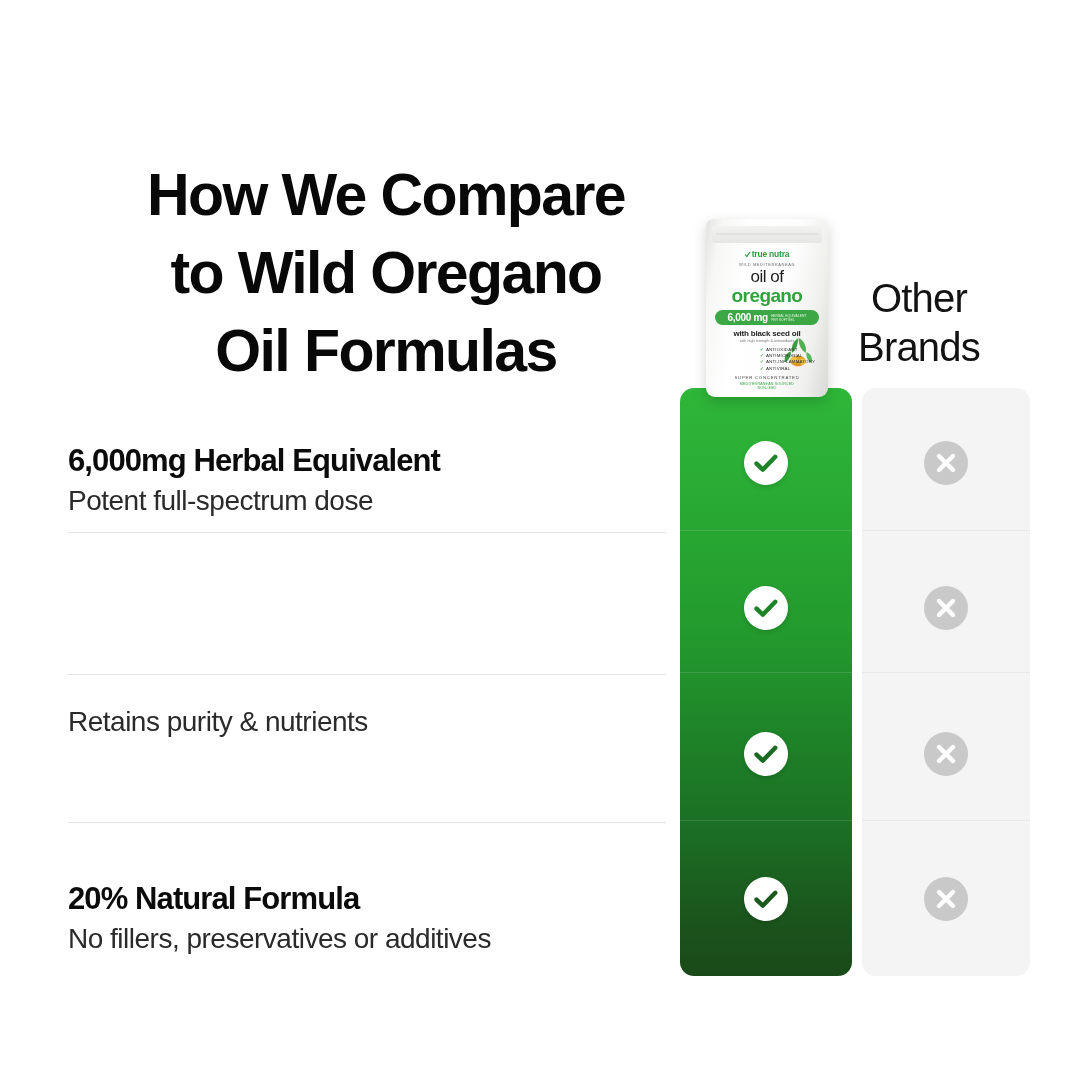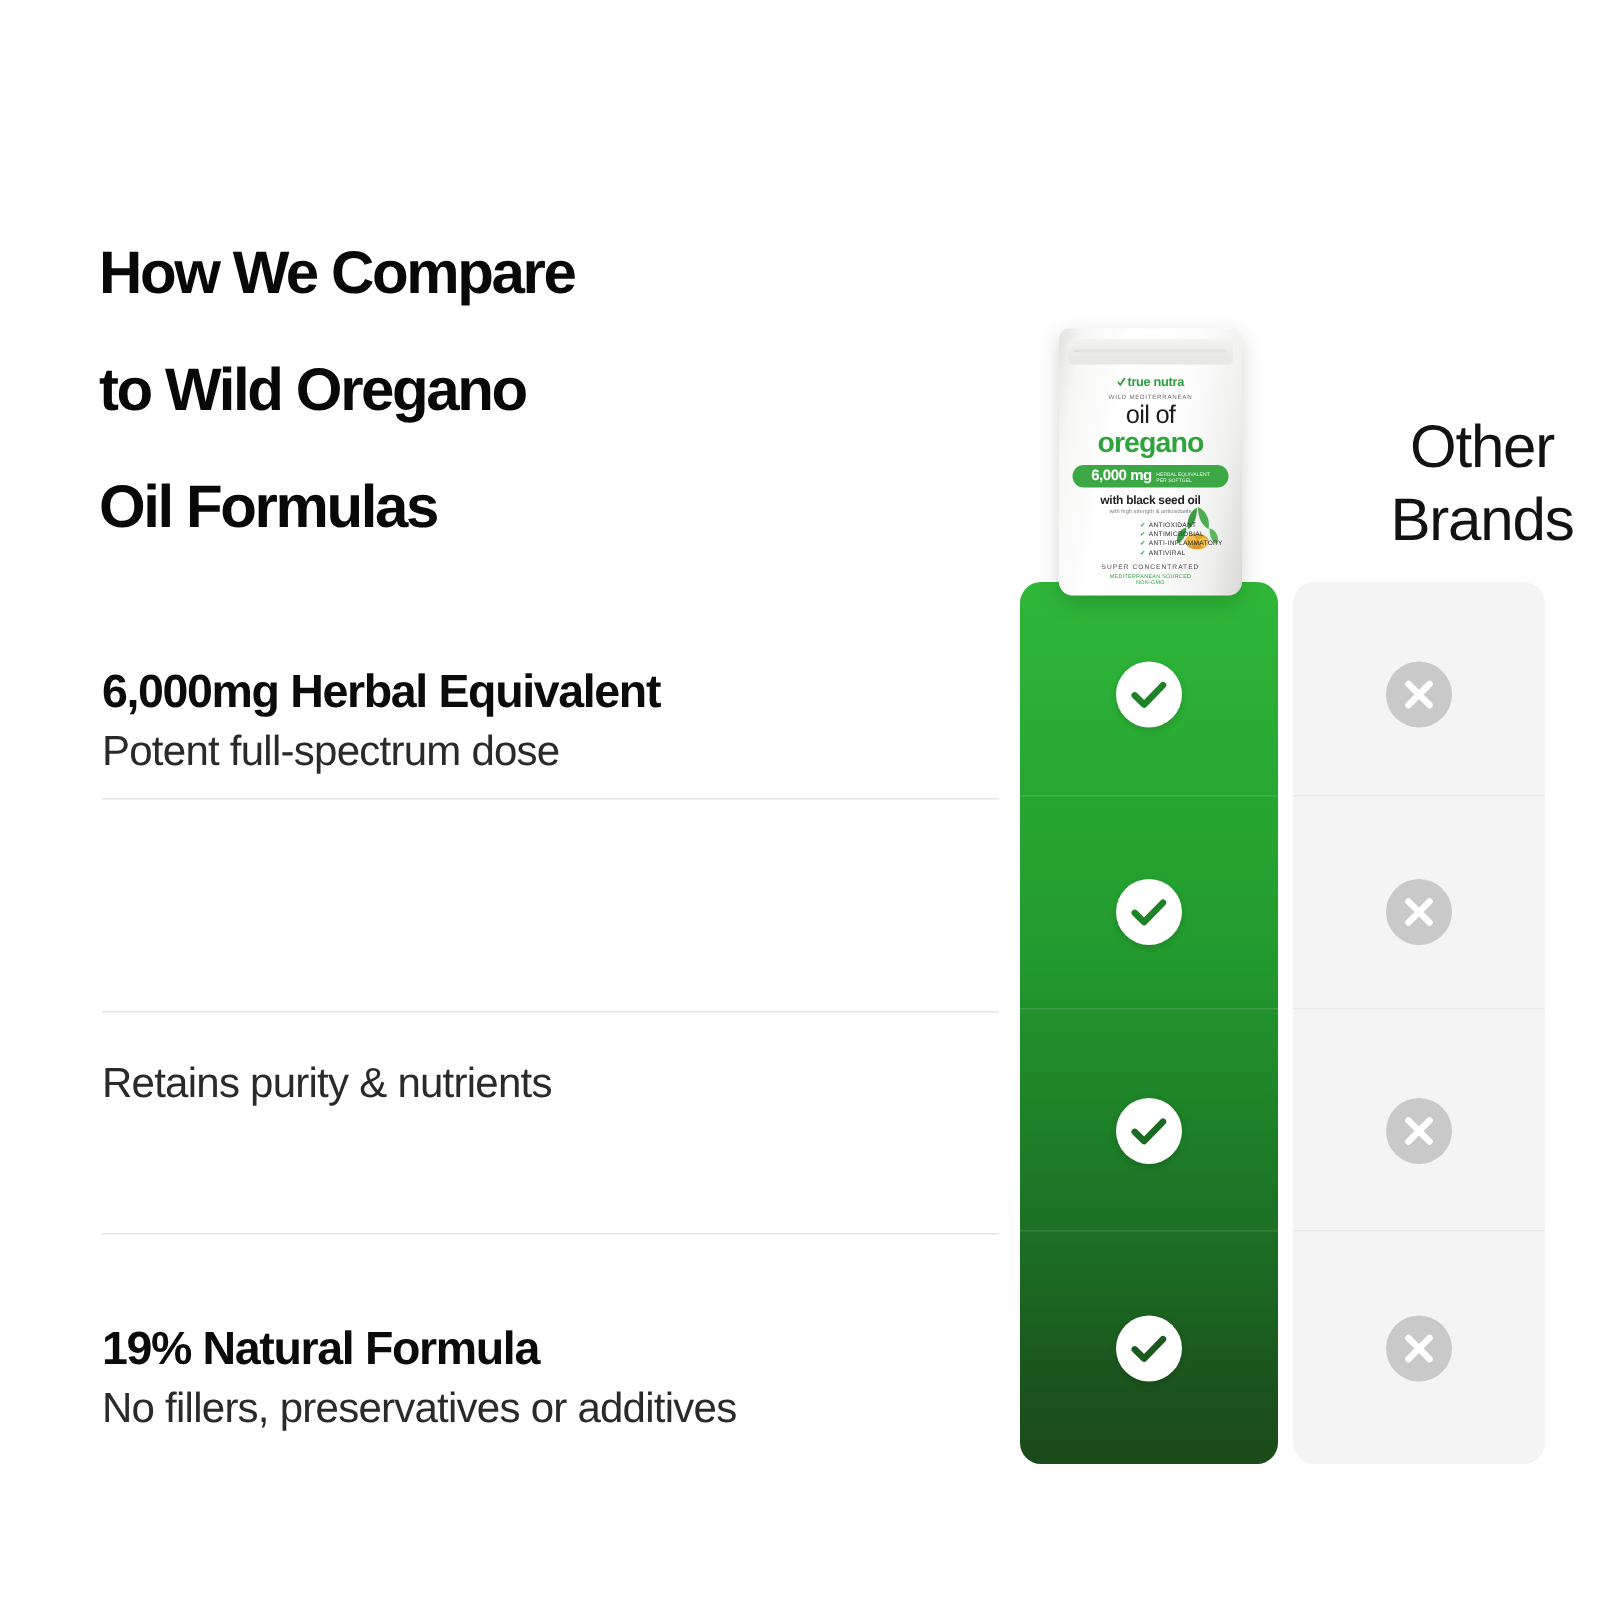--- a/index.html
+++ b/index.html
@@ -24,25 +24,26 @@
     width: 1080px;
     height: 1080px;
   }
 
   
   .headline {
     position: absolute;
     left: 66px;
     top: 116px;
     width: 640px;
-    font-size: 40px;
+    font-size: 59px;
     line-height: 78px;
     font-weight: 700;
     letter-spacing: -1.6px;
     color: #080808;
+    text-align: center;
   }
   .headline .hl-line { display: block; white-space: nowrap; }
 
   
   .col {
     position: absolute;
     top: 388px;
     height: 588px;
     border-radius: 14px;
   }
@@ -72,21 +73,21 @@
     height: 1px;
     background: rgba(255,255,255,0.13);
   }
   .col-theirs .col-div {
     background: rgba(0,0,0,0.045);
   }
 
   
   .other-head {
     position: absolute;
-    left: 904px;
+    left: 835px;
     top: 274px;
     width: 168px;
     text-align: center;
     font-size: 40px;
     line-height: 49px;
     font-weight: 400;
     letter-spacing: -0.8px;
     color: #121212;
   }
   .other-head span { display: block; }
@@ -418,21 +419,21 @@
     </svg>
   </div>
   <div class="mark mark-no" style="top:732px">
     <svg width="44" height="44" viewBox="0 0 44 44">
       <path d="M15 15 L29 29 M29 15 L15 29" fill="none" stroke="#FFFFFF" stroke-width="4.4" stroke-linecap="round"></path>
     </svg>
   </div>
   <div class="row-sep" style="top:822px"></div>
 
   <div class="feature" style="top:852px">
-    <div class="f-title">19% Natural Formula</div>
+    <div class="f-title">20% Natural Formula</div>
     <div class="f-desc">No fillers, preservatives or additives</div>
   </div>
   <div class="mark mark-yes" style="top:877px">
     <svg width="44" height="44" viewBox="0 0 44 44">
       <path d="M12.5 22.6 L18.8 28.7 L31.3 15.8" fill="none" stroke="#1B5A1D" stroke-width="4.4" stroke-linecap="round" stroke-linejoin="round"></path>
     </svg>
   </div>
   <div class="mark mark-no" style="top:877px">
     <svg width="44" height="44" viewBox="0 0 44 44">
       <path d="M15 15 L29 29 M29 15 L15 29" fill="none" stroke="#FFFFFF" stroke-width="4.4" stroke-linecap="round"></path>

